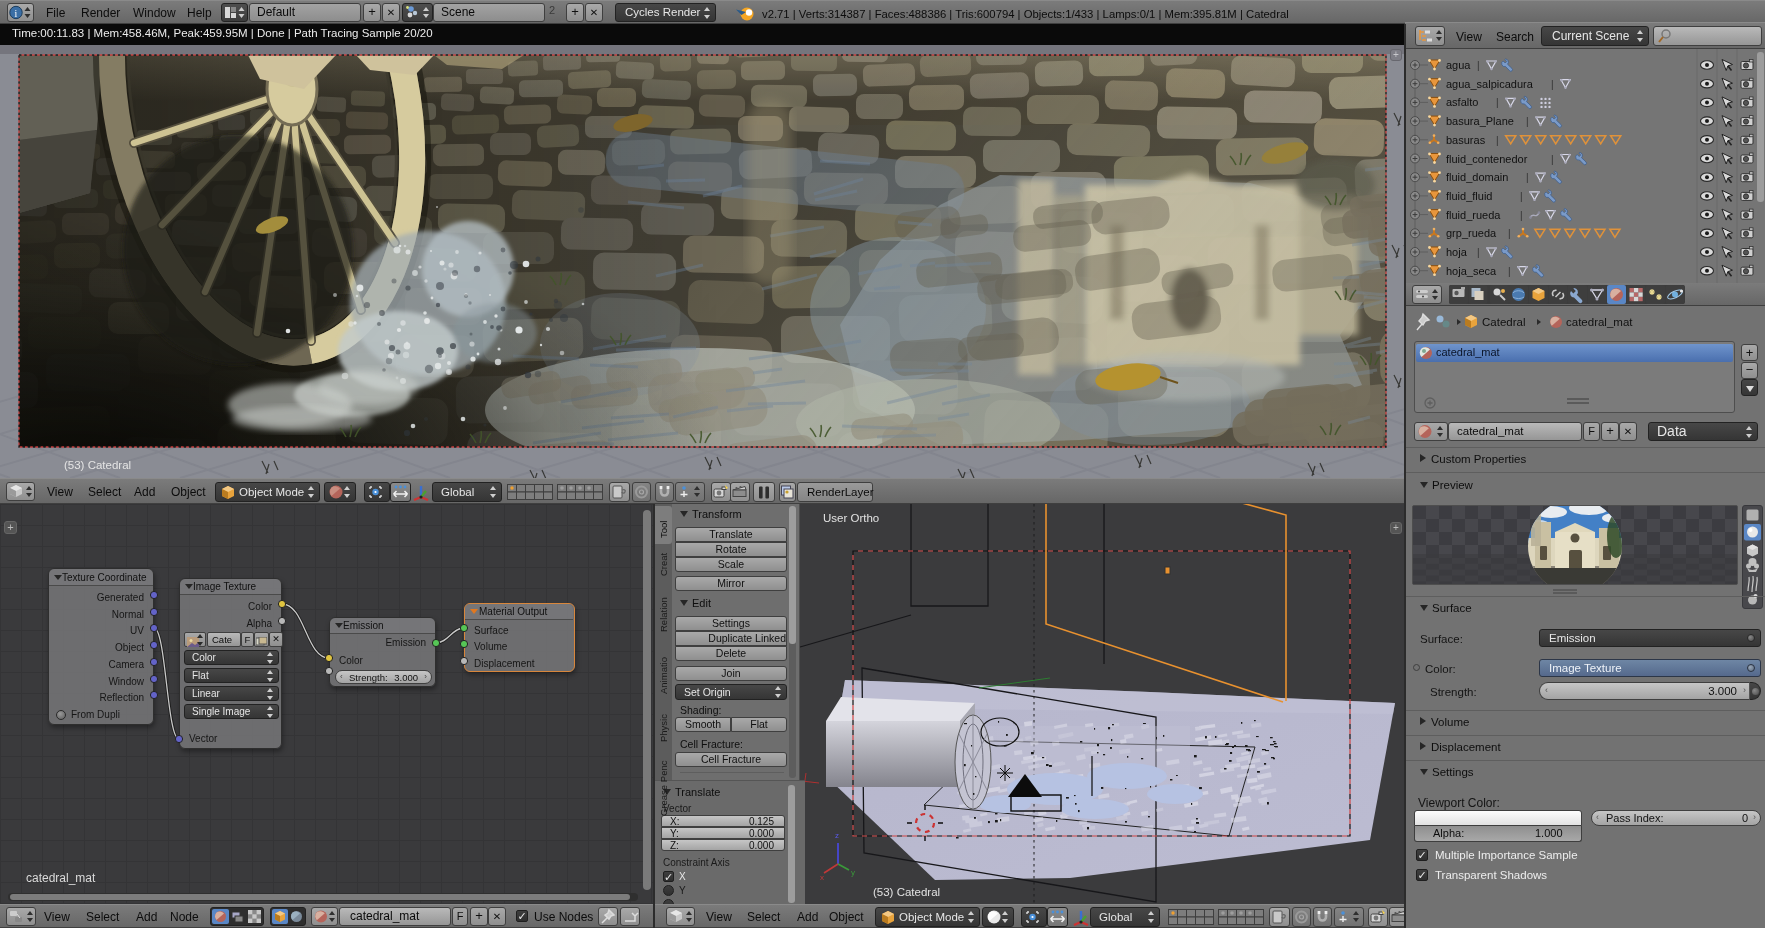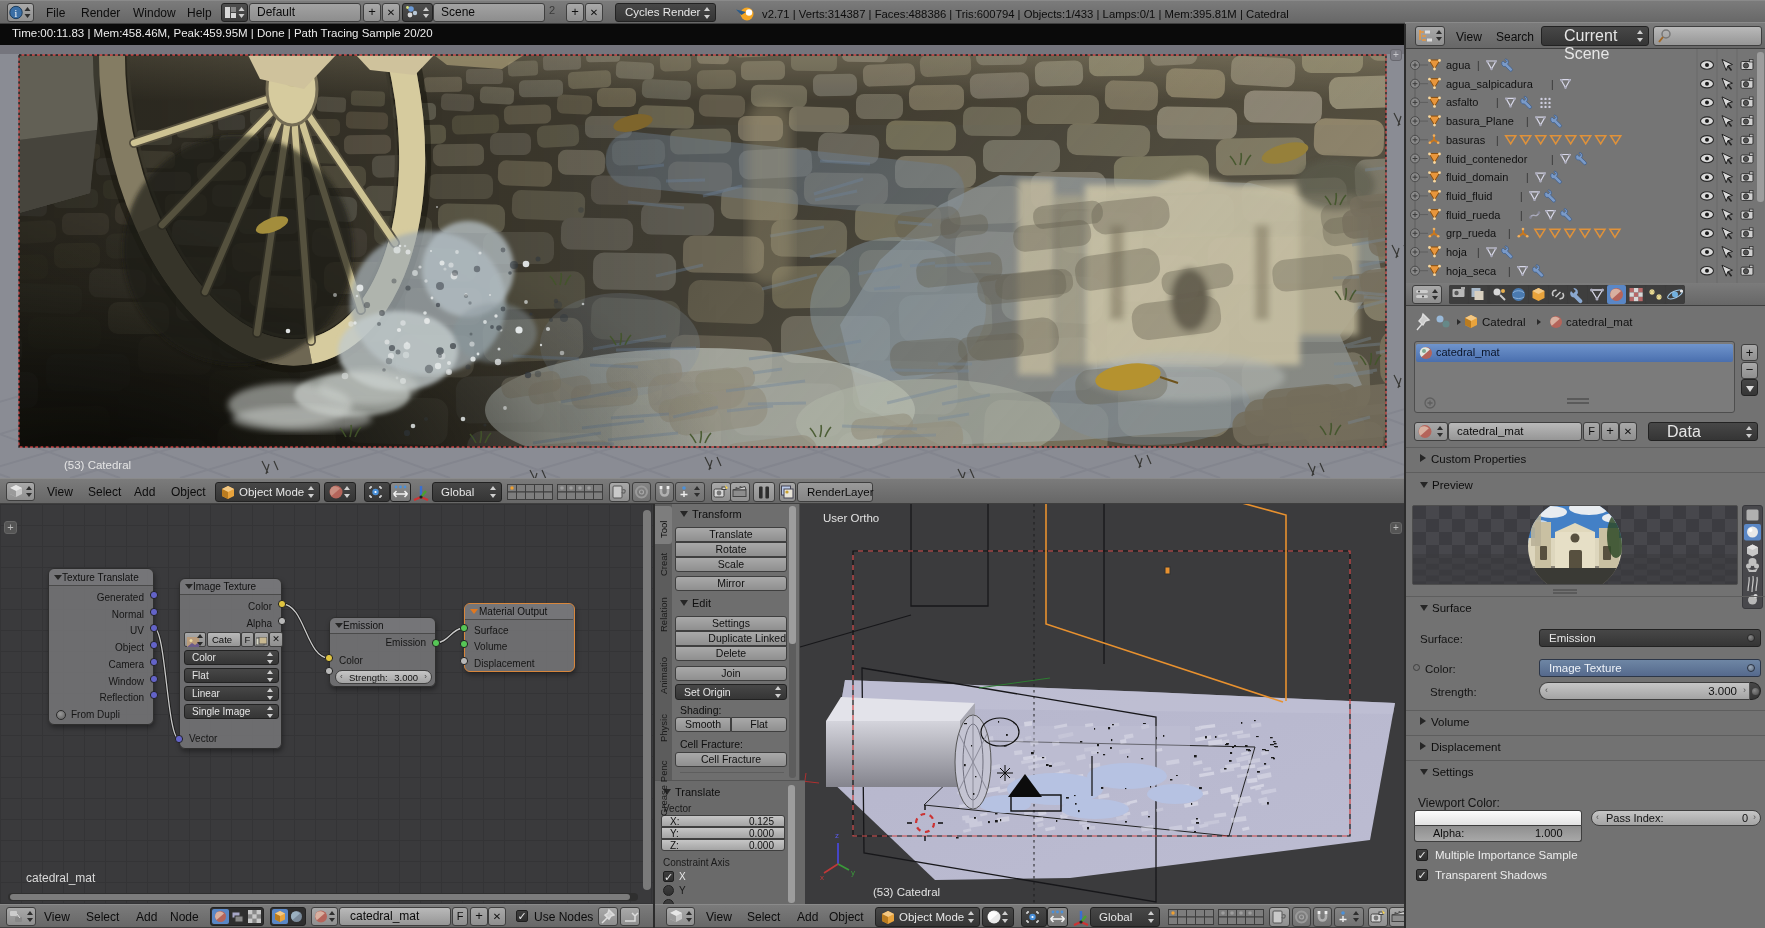--- a/index.html
+++ b/index.html
@@ -840,21 +840,21 @@
    <path d="M436 139 C448 139 452 124 464 124" stroke="#1d1d1d" stroke-width="3"></path>
    <path d="M436 139 C448 139 452 124 464 124" stroke="#c8c8c8" stroke-width="1.3"></path>
    <path d="M154 124 C166 124 167 235 179 235" stroke="#1d1d1d" stroke-width="3"></path>
    <path d="M154 124 C166 124 167 235 179 235" stroke="#c8c8c8" stroke-width="1.3"></path>
   </g>
  </svg>
 
  <div class="abs" style="left:48px;top:64px;width:106px;height:157px;background:rgba(110,110,113,.97);border:1px solid #2e2e2e;border-radius:6px;box-shadow:1px 3px 5px rgba(0,0,0,.35)">
   <div class="abs" style="left:0;top:0;width:104px;height:17px;background:rgba(124,124,127,.55);border-radius:6px 6px 0 0;border-bottom:1px solid #4a4a4a"></div>
   <b class="tri trid abs" style="left:5px;top:6px;border-top-width:5px;border-left-width:4px;border-right-width:4px"></b>
-  <div class="abs" style="left:13px;top:3px;font-size:10px;color:#101010;white-space:nowrap">Texture Translate</div>
+  <div class="abs" style="left:13px;top:3px;font-size:10px;color:#101010;white-space:nowrap">Texture Coordinate</div>
   <div style="position:absolute;right:9px;top:21px;font-size:10px;color:#161616;text-align:right;line-height:16.7px">Generated<br>Normal<br>UV<br>Object<br>Camera<br>Window<br>Reflection</div>
   <div class="abs" style="left:7px;top:141px;width:10px;height:10px;border-radius:50%;background:radial-gradient(circle at 40% 35%,#9a9a9a,#5a5a5a);border:1px solid #2a2a2a"></div>
   <div class="abs" style="left:22px;top:140px;font-size:10px;color:#161616">From Dupli</div>
  </div>
 
  <div class="abs" style="left:179px;top:74px;width:103px;height:171px;background:rgba(110,110,113,.97);border:1px solid #2e2e2e;border-radius:6px;box-shadow:1px 3px 5px rgba(0,0,0,.35)">
   <div class="abs" style="left:0;top:0;width:101px;height:16px;background:rgba(124,124,127,.55);border-radius:6px 6px 0 0;border-bottom:1px solid #4a4a4a"></div>
   <b class="tri trid abs" style="left:5px;top:5px;border-top-width:5px;border-left-width:4px;border-right-width:4px"></b>
   <div class="abs" style="left:13px;top:2px;font-size:10px;color:#101010;white-space:nowrap">Image Texture</div>
   <div style="position:absolute;right:9px;top:20px;font-size:10px;color:#161616;text-align:right;line-height:16.7px">Color<br>Alpha</div>
@@ -1675,21 +1675,21 @@
  <div class="abs btn" style="left:10px;top:3px;width:30px;height:20px">
   <svg width="28" height="18" viewBox="0 0 28 18">
           <path d="M4 3v10M4 5h4M6 9h4M6 13h4" stroke="#e8963c" stroke-width="1.6" fill="none"></path>
           <rect x="9" y="3.5" width="5" height="3" fill="#ddd"></rect>
           <rect x="11" y="11.5" width="5" height="3" fill="#ddd"></rect>
           <path d="M20 7l3-4 3 4zM20 10l3 4 3-4z" fill="#2e2e2e"></path>
         </svg>
  </div>
  <div class="abs menu" style="left:51px;top:3px">View</div>
  <div class="abs menu" style="left:91px;top:3px">Search</div>
- <div class="abs dk" style="left:136px;top:3px;width:108px;height:20px;font-size:16px;line-height:18px;padding-left:22px">Current Scene<b class="ud"></b></div>
+ <div class="abs dk" style="left:136px;top:3px;width:108px;height:20px;font-size:12px;line-height:18px;padding-left:10px">Current Scene<b class="ud"></b></div>
  <div class="abs fld" style="left:248px;top:3px;width:109px;height:20px">
   <svg width="18" height="16" viewBox="0 0 18 16" style="margin:1px 0 0 3px">
           <circle cx="9" cy="6" r="4" fill="none" stroke="#777" stroke-width="1.5"></circle>
           <path d="M6 9l-4 5" stroke="#a06828" stroke-width="2"></path>
         </svg>
  </div>
 </div>
 
 <div class="abs" style="left:1405px;top:283px;width:360px;height:645px;background:#727272;overflow:hidden">
  <div class="abs hdr" style="left:0;top:0;width:360px;height:23px;border-top:none">
@@ -1819,21 +1819,21 @@
 
  <div class="abs btn" style="left:9px;top:139px;width:34px;height:19px"><svg width="32" height="17" viewBox="0 0 32 17">
           <circle cx="10" cy="8.5" r="6.5" fill="#b5645a"></circle>
           <path d="M5.4 4.3a6.5 6.5 0 018.5 1l-8.5 7.5a6.5 6.5 0 010-8.5z" fill="#d8b0a0"></path>
           <path d="M22 7l3-4 3 4zM22 10l3 4 3-4z" fill="#2e2e2e"></path>
         </svg></div>
  <div class="abs fld" style="left:43px;top:139px;width:134px;height:19px;font-size:11.5px;line-height:17px;padding-left:8px">catedral_mat</div>
  <div class="abs btn" style="left:178px;top:139px;width:17px;height:19px;font-size:11px;text-align:center;line-height:17px">F</div>
  <div class="abs btn" style="left:196px;top:139px;width:18px;height:19px;font-size:13px;text-align:center;line-height:16px">+</div>
  <div class="abs btn" style="left:214px;top:139px;width:18px;height:19px;font-size:10px;text-align:center;line-height:17px">✕</div>
- <div class="abs dk" style="left:243px;top:139px;width:110px;height:19px;font-size:16px;line-height:17px;padding-left:18px">Data<b class="ud"></b></div>
+ <div class="abs dk" style="left:243px;top:139px;width:110px;height:19px;font-size:14px;line-height:17px;padding-left:8px">Data<b class="ud"></b></div>
  <div class="abs" style="left:0;top:164px;width:360px;height:1px;background:#5e5e5e"></div>
  <div class="abs" style="left:15px;top:170px;font-size:11.5px;color:#0e0e0e"><b class="tri trir" style="margin-right:5px"></b>Custom Properties</div>
  <div class="abs" style="left:0;top:189px;width:360px;height:1px;background:#5e5e5e"></div>
  <div class="abs" style="left:15px;top:196px;font-size:11.5px;color:#0e0e0e"><b class="tri trid" style="margin-right:4px"></b>Preview</div>
 
  <div class="abs" style="left:7px;top:222px;width:326px;height:80px;overflow:hidden;border:1px solid #4e4e4e;border-radius:2px;background:#434347">
   <svg width="324" height="78" viewBox="0 0 324 78">
    <defs>
     <pattern id="chk" width="26" height="26" patternUnits="userSpaceOnUse">
               <rect width="26" height="26" fill="#47474c"></rect>

